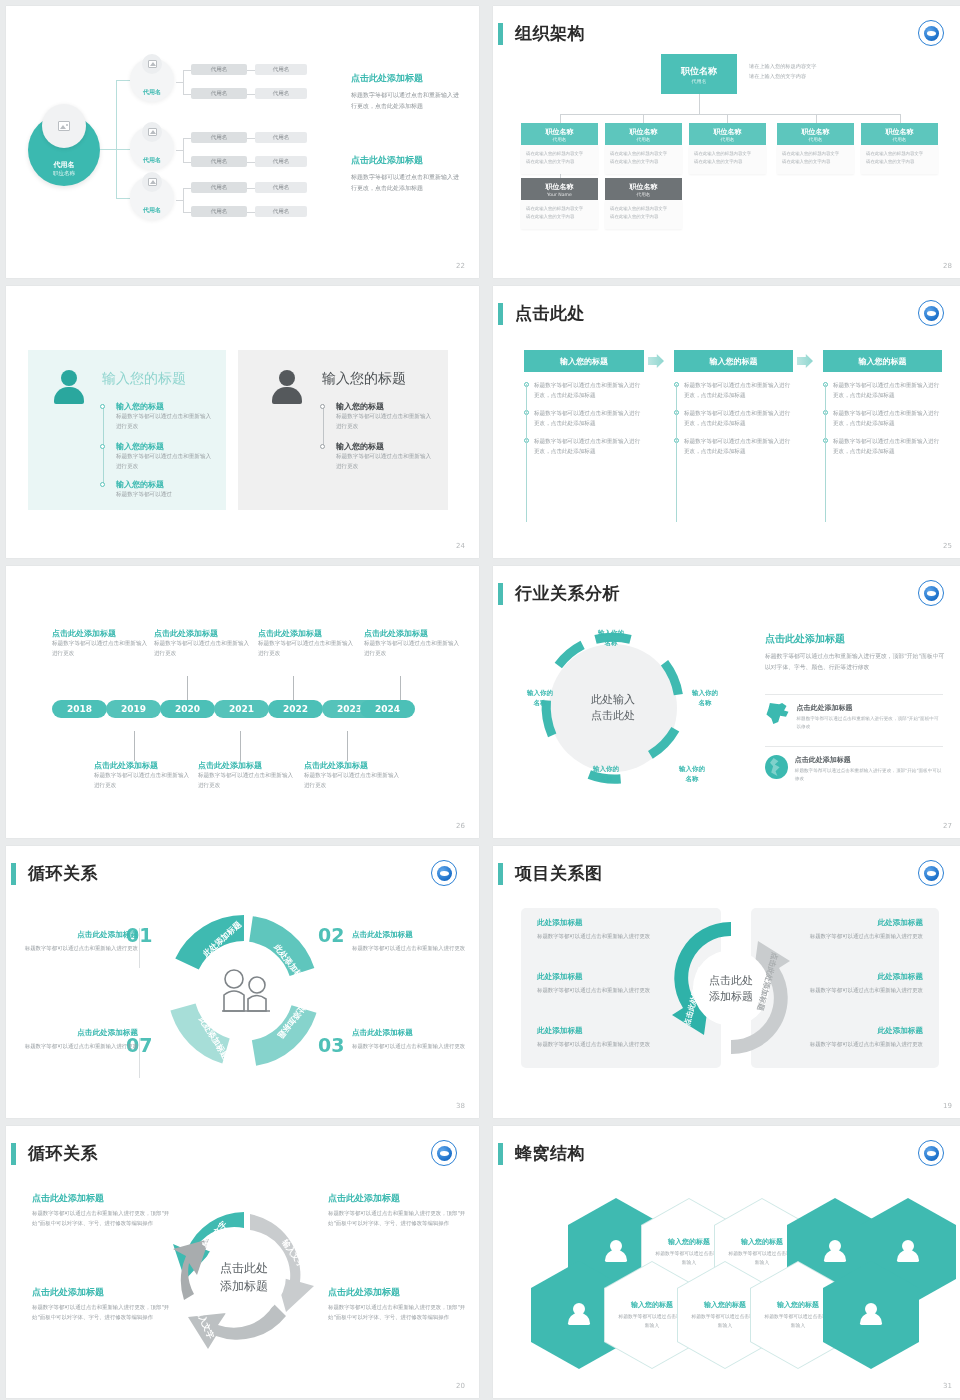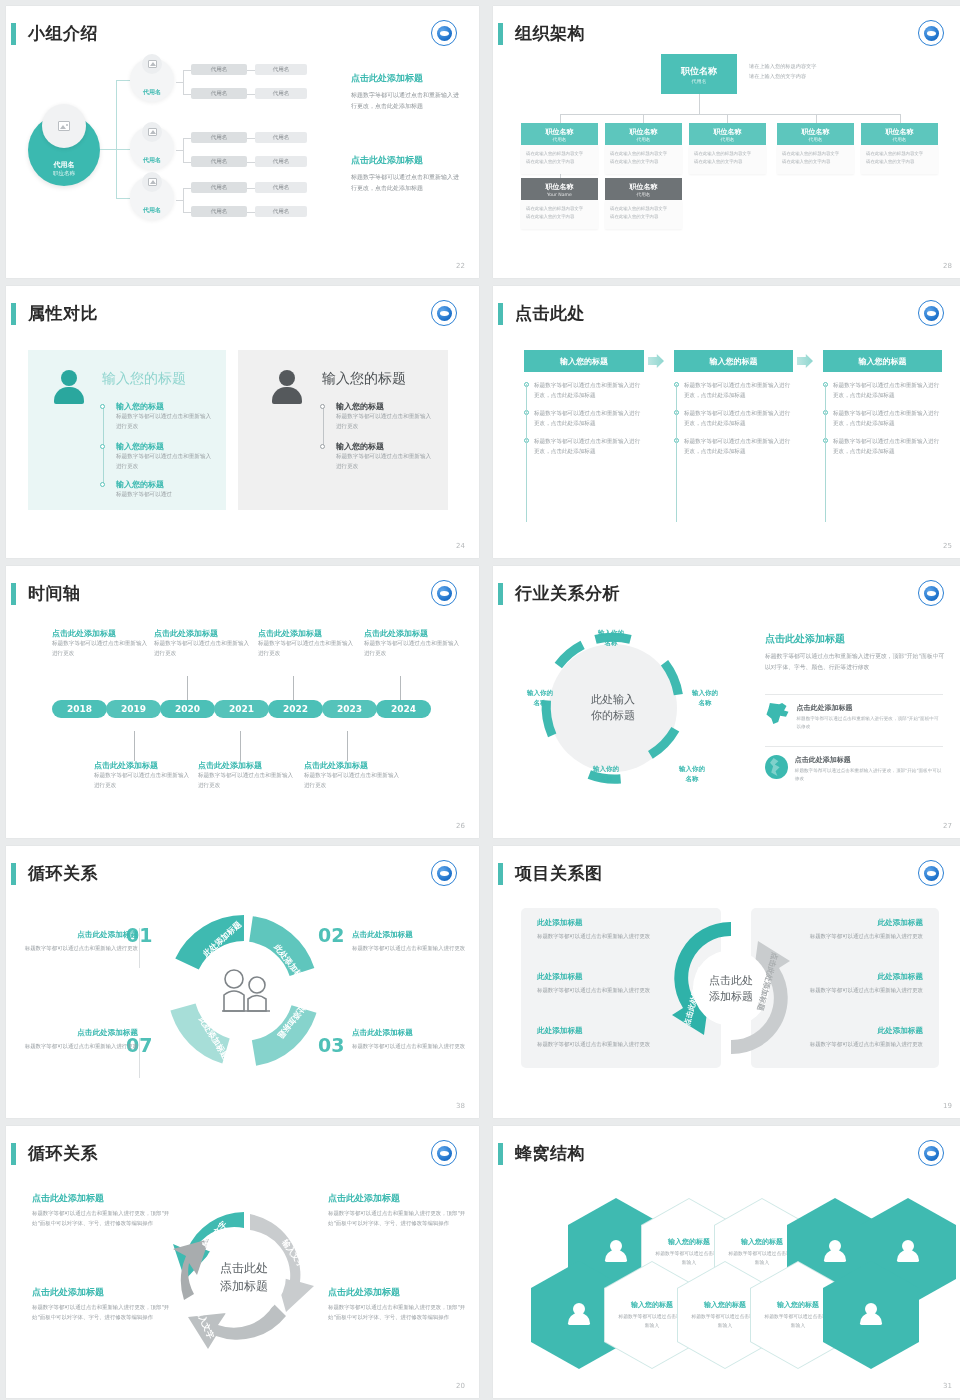--- a/index.html
+++ b/index.html
@@ -224,27 +224,20 @@
   .p-icon { width:24px;height:24px; position:relative; }
   .p-icon .hh { position:absolute; left:6px; top:0; width:12px;height:12px;border-radius:50%;background:#fff; }
   .p-icon .bb { position:absolute; left:1px; bottom:2px; width:22px;height:12px;border-radius:11px 11px 2px 2px;background:#fff; }
 </style>
 </head>
 <body>
 
 <div class="deck">
 
   <div class="slide">
-    <div class="sl-head">
-      <div class="accent-bar"></div>
-      <div class="sl-title">小组介绍</div>
-      <div class="logo">
-          <div class="inner"></div>
-        </div>
-    </div>
 
     <div class="s22-root">
       <div class="ph">
           <span class="icon-img"></span>
         </div>
       <div class="lbl1">代用名</div>
       <div class="lbl2">职位名称</div>
     </div>
 
     <div class="vline" style="left:110px;top:74px;height:118px;"></div>
@@ -394,27 +387,20 @@
           <div class="a">职位名称</div>
         <div class="b">代用名</div>
         </div>
       <div class="bd" style="white-space:pre-line;">请在此输入您的标题内容文字
 请在此输入您的文字内容</div>
     </div>
     <div class="pgnum">28</div>
   </div>
 
   <div class="slide">
-    <div class="sl-head">
-      <div class="accent-bar"></div>
-      <div class="sl-title">属性对比</div>
-      <div class="logo">
-          <div class="inner"></div>
-        </div>
-    </div>
 
     <div class="cmp l"></div>
     <div class="av" style="position:absolute;left:48px;top:84px;">
       <div class="h" style="background:#2aa79e"></div>
         <div class="b" style="background:#2aa79e"></div>
     </div>
     <div style="position:absolute;left:96px;top:84px;font-size:14px;color:#8fd4ce;">输入您的标题</div>
     <div class="tl-line" style="position:absolute;left:97px;top:118px;height:82px;"></div>
     <div class="tl-dot" style="position:absolute;left:94px;top:118px;"></div>
     <div class="tl-dot" style="position:absolute;left:94px;top:158px;"></div>
@@ -509,27 +495,20 @@
         </div>
       <div class="row">
           <div class="tl-dot" style="flex:0 0 auto;margin-top:2px;"></div>
         <p>标题数字等都可以通过点击和重新输入进行更改，点击此处添加标题</p>
         </div>
     </div>
     <div class="pgnum">25</div>
   </div>
 
   <div class="slide">
-    <div class="sl-head">
-      <div class="accent-bar"></div>
-      <div class="sl-title">时间轴</div>
-      <div class="logo">
-          <div class="inner"></div>
-        </div>
-    </div>
 
     <div style="position:absolute;left:46px;top:62px;width:100px;">
       <div class="hd-sm">点击此处添加标题</div>
       <p class="bd-sm">标题数字等都可以通过点击和重新输入进行更改</p>
     </div>
     <div style="position:absolute;left:148px;top:62px;width:100px;">
       <div class="hd-sm">点击此处添加标题</div>
       <p class="bd-sm">标题数字等都可以通过点击和重新输入进行更改</p>
     </div>
     <div style="position:absolute;left:252px;top:62px;width:100px;">
@@ -544,21 +523,21 @@
     <div class="vline" style="background:#b6babd;left:287px;top:110px;height:32px;"></div>
     <div class="vline" style="background:#b6babd;left:394px;top:110px;height:32px;"></div>
 
     <div style="position:absolute;left:46px;top:134px;">
       <div class="yr" style="left:0;">2018</div>
       <div class="yr alt" style="left:54px;">2019</div>
       <div class="yr" style="left:108px;">2020</div>
       <div class="yr alt" style="left:162px;">2021</div>
       <div class="yr" style="left:216px;">2022</div>
       <div class="yr alt" style="left:270px;">2023</div>
-      <div class="yr" style="left:324px;">2024</div>
+      <div class="yr" style="left:308px;">2024</div>
     </div>
 
     <div class="vline" style="background:#b6babd;left:128px;top:165px;height:30px;"></div>
     <div class="vline" style="background:#b6babd;left:234px;top:165px;height:30px;"></div>
     <div class="vline" style="background:#b6babd;left:341px;top:165px;height:30px;"></div>
 
     <div style="position:absolute;left:88px;top:194px;width:100px;">
       <div class="hd-sm">点击此处添加标题</div>
       <p class="bd-sm">标题数字等都可以通过点击和重新输入进行更改</p>
     </div>
@@ -577,21 +556,21 @@
     <div class="sl-head">
       <div class="accent-bar"></div>
       <div class="sl-title">行业关系分析</div>
       <div class="logo">
           <div class="inner"></div>
         </div>
     </div>
 
     <div class="gear-core">
       <span style="white-space:pre-line;text-align:center;">此处输入
-你的标题</span>
+点击此处</span>
     </div>
 
     <svg class="arc" viewBox="0 0 100 100">
       <g fill="none" stroke="#3fbab1" stroke-width="6" stroke-linecap="butt">
         <path d="M 38.5 4.9 A 47 47 0 0 1 61.5 4.9"></path>
         <path d="M 83.9 20.2 A 47 47 0 0 1 93.0 41.2"></path>
         <path d="M 91.0 64.0 A 47 47 0 0 1 74.6 80.9"></path>
         <path d="M 55.0 96.6 A 47 47 0 0 1 34.4 93.7"></path>
         <path d="M 10.0 68.0 A 47 47 0 0 1 6.2 45.0"></path>
         <path d="M 14.0 22.0 A 47 47 0 0 1 30.0 8.5"></path>

